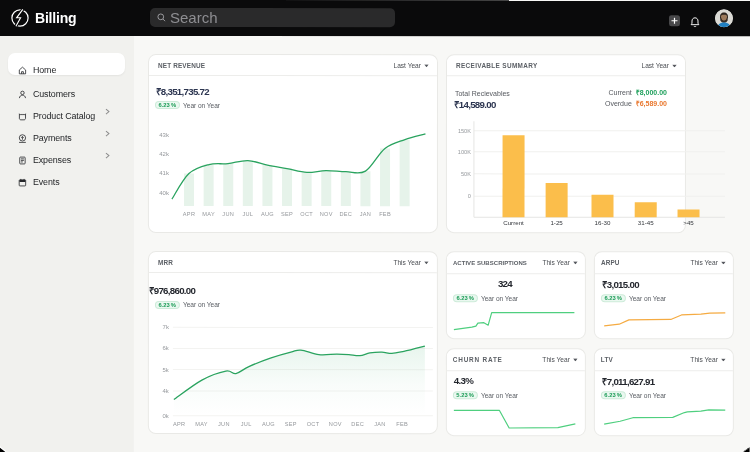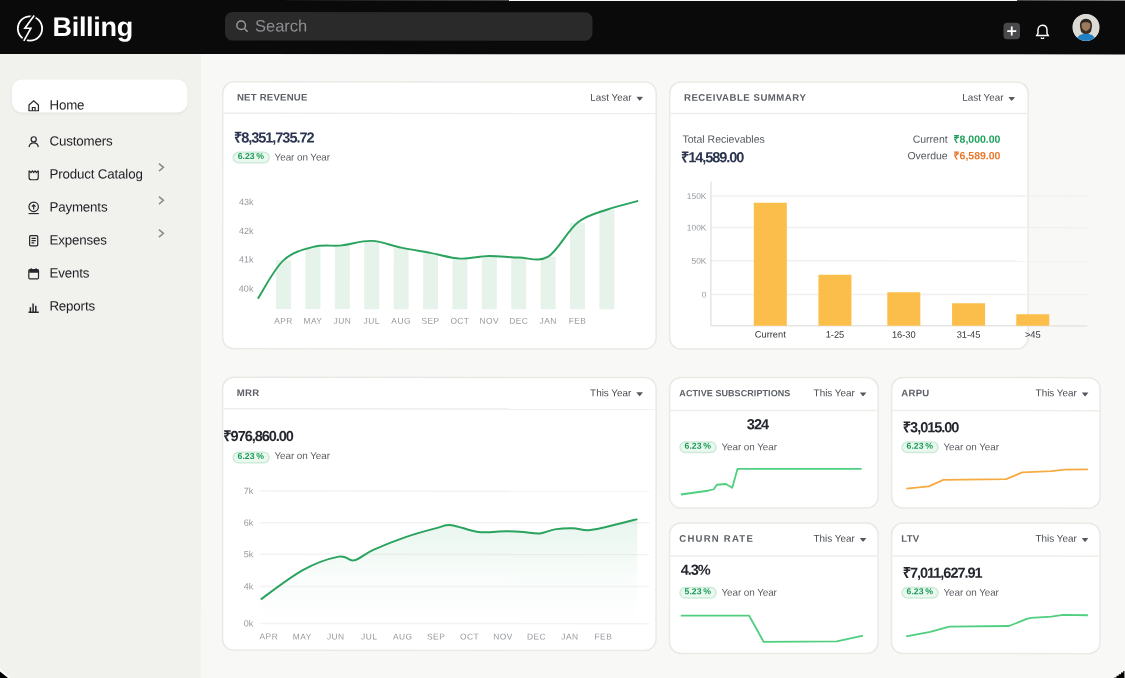--- a/index.html
+++ b/index.html
@@ -1,21 +1,21 @@
 <!DOCTYPE html>
 <html><head>
 <meta charset="utf-8">
 <style>
 * { margin:0; padding:0; box-sizing:border-box; }
 html,body { width:750px; height:452px; }
 body { font-family:"Liberation Sans", sans-serif; background:#f8f8f6; position:relative; overflow:hidden; opacity:0.999; transform:rotate(0.02deg); transform-origin:0 0; }
 .topbar { position:absolute; left:-1px; top:-1px; width:752px; height:37px; background:#0a0a0b; }
 .logo { position:absolute; left:11px; top:9px; display:flex; align-items:center; }
-.logo span { color:#fff; font-size:18px; font-weight:700; margin-left:5px; letter-spacing:-0.2px; }
-.search { position:absolute; left:151px; top:9px; width:245px; height:19px; background:#2a2a2b; border-radius:5px; display:flex; align-items:center; color:#8e8e92; font-size:11px; }
+.logo span { color:#fff; font-size:14px; font-weight:700; margin-left:5px; letter-spacing:-0.2px; }
+.search { position:absolute; left:151px; top:9px; width:245px; height:19px; background:#2a2a2b; border-radius:5px; display:flex; align-items:center; color:#8e8e92; font-size:15px; }
 .search svg { margin-left:6.5px; margin-right:4.5px; }
 .plusbtn { position:absolute; left:670px; top:15.5px; width:11px; height:11px; background:#48484a; border-radius:2.5px; display:flex; align-items:center; justify-content:center; }
 .bell { position:absolute; left:691px; top:14px; }
 .avatar { position:absolute; left:716px; top:10px; width:18px; height:18px; border-radius:50%; overflow:hidden; background:#d7d7d3; }
 .sidebar { position:absolute; left:0; top:36px; width:134px; height:416px; background:#f1f1ee; }
 .nav { position:absolute; left:8px; top:17px; width:117px; }
 .nitem { height:22px; display:flex; align-items:flex-end; padding-left:10px; position:relative; color:#1d1f22; font-size:8.9px; letter-spacing:-0.1px; }
 .nitem.active { background:#fff; border-radius:7px; box-shadow:0 1px 2px rgba(0,0,0,0.06); margin-bottom:1.5px; }
 .nitem svg { margin-right:6px; }
 .chev { position:absolute; right:9px; top:50%; margin-top:-3px; }
@@ -94,23 +94,20 @@
           <rect x="2" y="1.2" width="6" height="7.6" rx="0.8"></rect>
           <path d="M3.4 3.2 L6.6 3.2 M3.4 4.9 L6.6 4.9 M3.4 6.6 L5.4 6.6"></path>
         </svg>Expenses<span class="chev"><svg width="5" height="7" viewBox="0 0 5 7" fill="none" stroke="#8c8c8c" stroke-width="1">
             <path d="M1 1 L4 3.5 L1 6"></path>
           </svg></span></div>
     <div class="nitem"><svg width="9" height="9" viewBox="0 0 10 10" fill="none" stroke="#26282b" stroke-width="0.9">
           <rect x="1.4" y="2" width="7.2" height="6.8" rx="0.8"></rect>
           <rect x="1.7" y="2.3" width="6.6" height="2" fill="#26282b" stroke="none"></rect>
           <path d="M3.2 1 L3.2 2.6 M6.8 1 L6.8 2.6"></path>
         </svg>Events</div>
-    <div class="nitem"><svg width="9" height="9" viewBox="0 0 10 10" fill="none" stroke="#26282b" stroke-width="0.9">
-          <path d="M1.2 9 L8.8 9 M2.6 9 L2.6 5.4 M4.6 9 L4.6 2.6 M6.6 9 L6.6 4.2" stroke-width="1.1"></path>
-        </svg>Reports</div>
   </div>
 </div>
 
 <div class="card" style="left:148px; top:54px; width:290px; height:179px;">
   <div class="chead">
       <span class="ctitle">NET REVENUE</span>
       <span class="csel">Last Year <svg width="5" height="3.5" viewBox="0 0 5 3.5">
           <path d="M0.3 0.4 L4.7 0.4 L2.5 3.2 Z" fill="#55585e"></path>
         </svg></span>
     </div>

